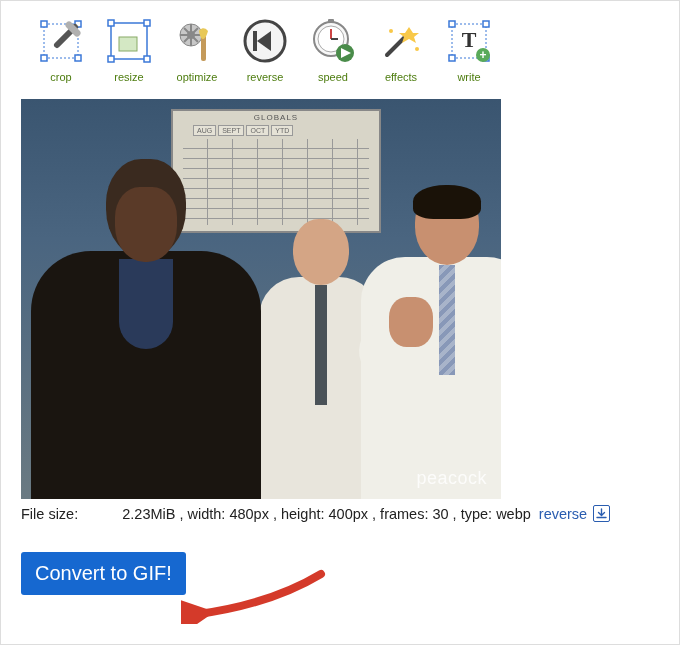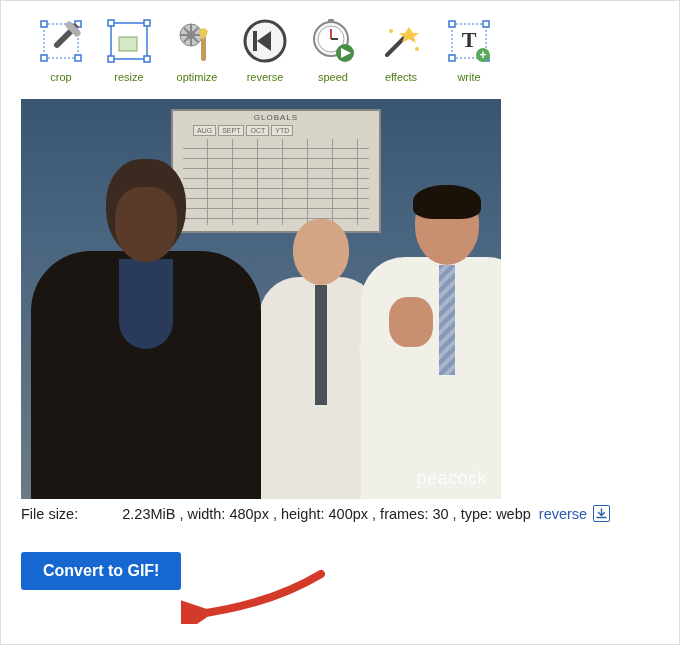--- a/index.html
+++ b/index.html
@@ -270,25 +270,24 @@
       color: #2a5db0;
       font-size: 11px;
       margin-left: 2px;
       cursor: pointer;
     }
     .convert-btn {
       margin-top: 30px;
       background: #1668d0;
       color: #fff;
       border: none;
-      padding: 10px 22px;
-      font-size: 16px;
+      padding: 10px 14px;
+      font-size: 20px;
       border-radius: 3px;
       cursor: pointer;
-      font-weight: bold;
     }
     .arrow {
       position: absolute;
       left: 180px;
       bottom: 20px;
       width: 150px;
       height: 60px;
       pointer-events: none;
     }
   </style>

